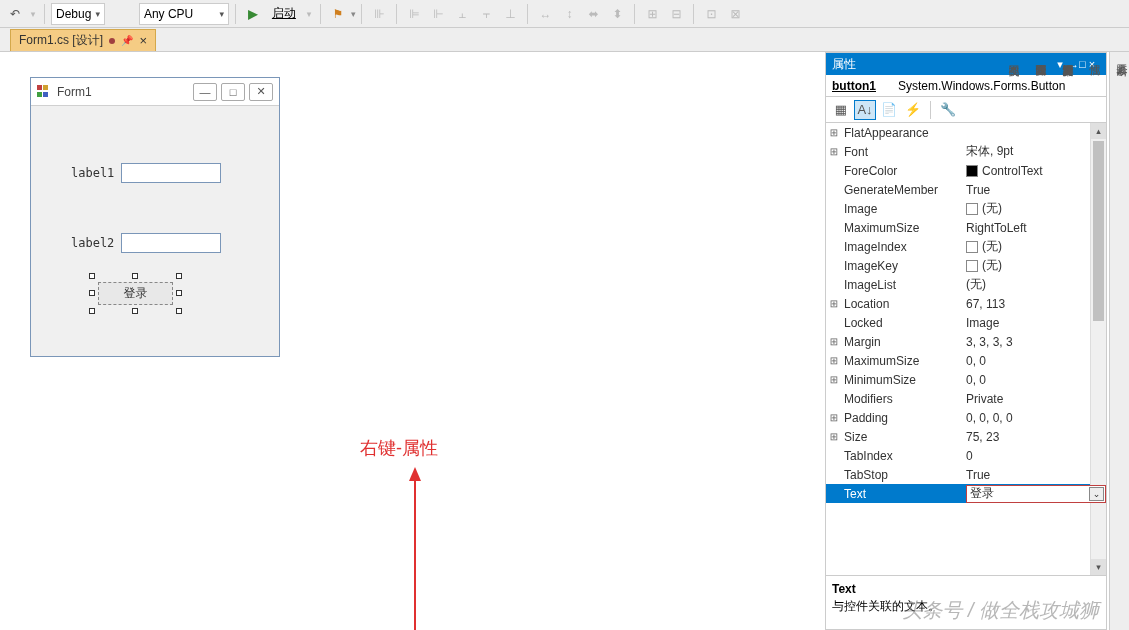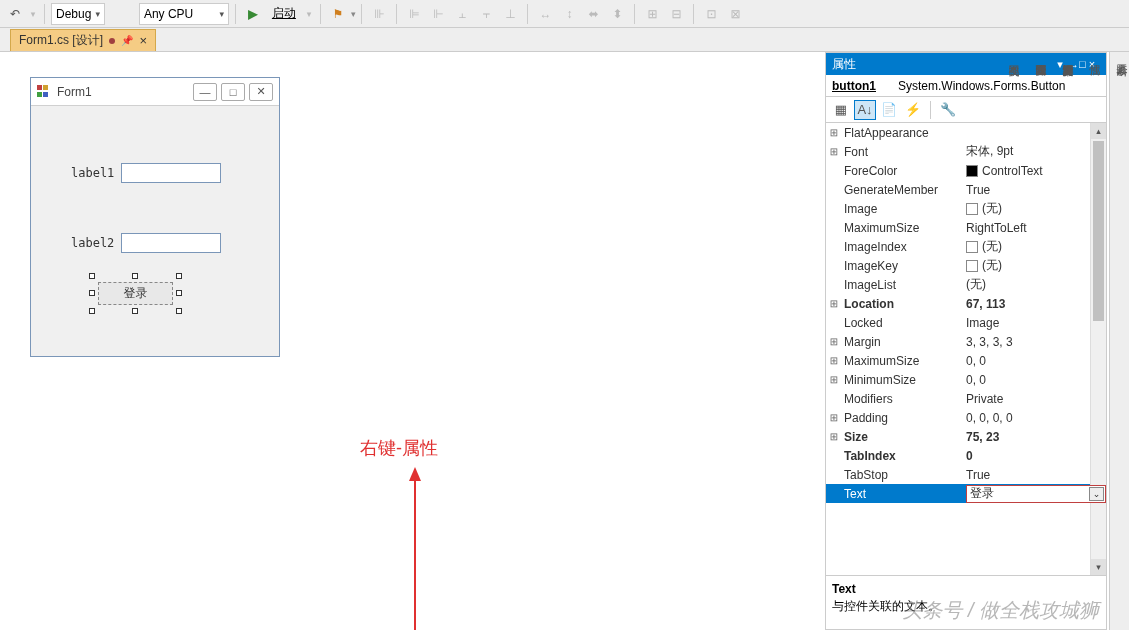--- a/index.html
+++ b/index.html
@@ -56,21 +56,21 @@
 .props-obj { height: 22px; border-bottom: 1px solid #ccc; display: flex; align-items: center; padding: 0 6px; font-size: 12px;}
 .props-obj b { margin-right: 22px; text-decoration: underline; }
 .props-tb { height: 26px; border-bottom: 1px solid #ccc; display: flex; align-items: center; padding: 0 4px; gap: 2px;}
 .props-tb .pbtn { width: 22px; height: 20px; display:flex; align-items:center; justify-content:center; color:#555; font-size:13px;}
 .props-tb .pbtn.active { border:1px solid #007acc; background:#cde6f7;}
 .plist { flex:1; overflow:hidden; position:relative;}
 .prow { height: 19px; display: flex; align-items: center; font-size: 12px; }
 .prow .exp { width: 16px; text-align: center; color: #666; font-size:10px;}
 .prow .key { width: 124px; padding-left: 2px; color: #333;}
 .prow .val { flex: 1; color: #333; display:flex; align-items:center; gap:4px;}
-.prow.bold .key, .prow.bold .val { font-weight: bold; }
+.prow.bold .key, .prow.bold .val { font-weight: normal; }
 .prow.sel { background: #007acc; }
 .prow.sel .key, .prow.sel .exp { color: #fff; }
 .prow.sel .val { background: #fff; color: #333; border:1px solid #c04040; height:18px; padding-left:3px; position:relative;}
 .prow.sel .val .dd { position:absolute; right:1px; top:1px; width:15px; height:14px; border:1px solid #888; background:#eee; display:flex; align-items:center; justify-content:center; font-size:9px;}
 .swatch { width:12px; height:12px; background:#000; border:1px solid #888;}
 .swatch.empty { background:#fff;}
 .desc { border-top:1px solid #ccc; padding:6px; font-size:12px; height:54px;}
 .desc b { display:block; margin-bottom:2px;}
 .scroll-y { position:absolute; right:0; top:0; bottom:0; width:16px; background:#f0f0f0; border-left:1px solid #ddd;}
 .scroll-y .arr { height:16px; background:#e0e0e0; display:flex; align-items:center; justify-content:center; font-size:9px; color:#555;}

